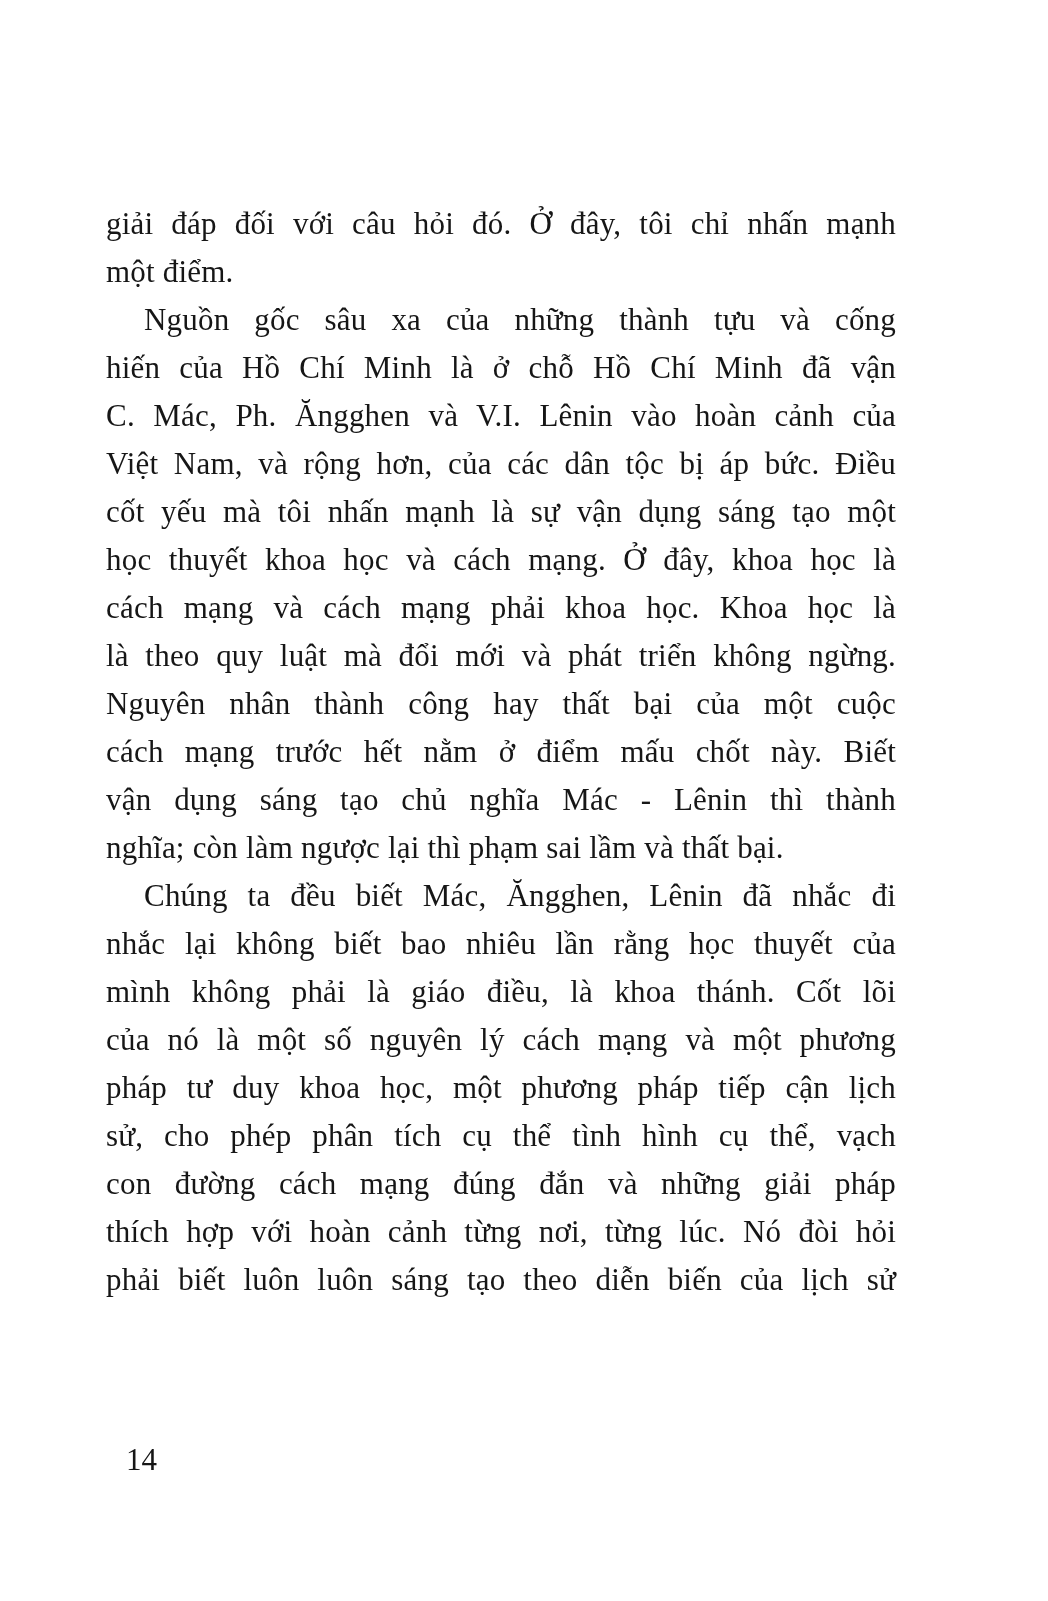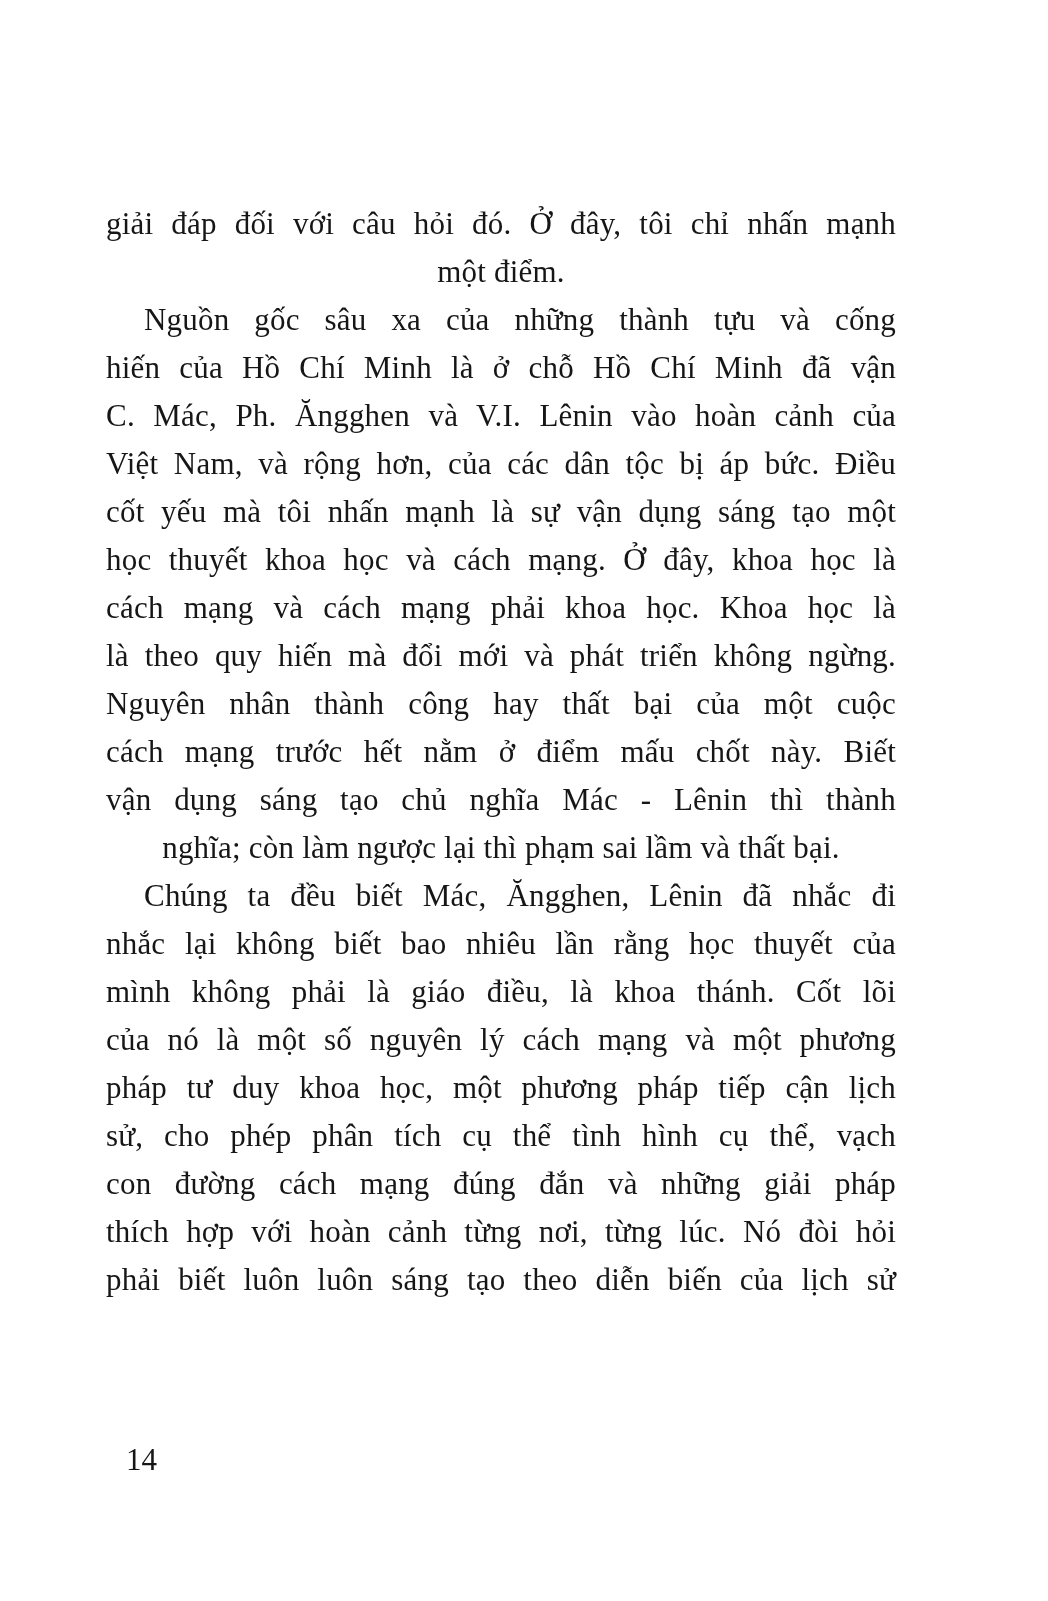--- a/index.html
+++ b/index.html
@@ -25,21 +25,21 @@
     left: 106px;
     top: 200px;
     width: 790px;
   }
   .line {
     height: 48px;
     line-height: 48px;
     font-size: 31px;
     letter-spacing: 0.2px;
     white-space: normal;
-    text-align: center;
+    text-align: left;
   }
   .line.justify {
     text-align: justify;
     text-align-last: justify;
   }
   .line.indent {
     text-indent: 38px;
   }
   .page-number {
     position: absolute;
@@ -56,21 +56,21 @@
   <div class="text-block">
       <div class="line justify">giải đáp đối với câu hỏi đó. Ở đây, tôi chỉ nhấn mạnh</div>
       <div class="line">một điểm.</div>
       <div class="line justify indent">Nguồn gốc sâu xa của những thành tựu và cống</div>
       <div class="line justify">hiến của Hồ Chí Minh là ở chỗ Hồ Chí Minh đã vận</div>
       <div class="line justify">C. Mác, Ph. Ăngghen và V.I. Lênin vào hoàn cảnh của</div>
       <div class="line justify">Việt Nam, và rộng hơn, của các dân tộc bị áp bức. Điều</div>
       <div class="line justify">cốt yếu mà tôi nhấn mạnh là sự vận dụng sáng tạo một</div>
       <div class="line justify">học thuyết khoa học và cách mạng. Ở đây, khoa học là</div>
       <div class="line justify">cách mạng và cách mạng phải khoa học. Khoa học là</div>
-      <div class="line justify">là theo quy hiến mà đổi mới và phát triển không ngừng.</div>
+      <div class="line justify">là theo quy luật mà đổi mới và phát triển không ngừng.</div>
       <div class="line justify">Nguyên nhân thành công hay thất bại của một cuộc</div>
       <div class="line justify">cách mạng trước hết nằm ở điểm mấu chốt này. Biết</div>
       <div class="line justify">vận dụng sáng tạo chủ nghĩa Mác - Lênin thì thành</div>
       <div class="line">nghĩa; còn làm ngược lại thì phạm sai lầm và thất bại.</div>
       <div class="line justify indent">Chúng ta đều biết Mác, Ăngghen, Lênin đã nhắc đi</div>
       <div class="line justify">nhắc lại không biết bao nhiêu lần rằng học thuyết của</div>
       <div class="line justify">mình không phải là giáo điều, là khoa thánh. Cốt lõi</div>
       <div class="line justify">của nó là một số nguyên lý cách mạng và một phương</div>
       <div class="line justify">pháp tư duy khoa học, một phương pháp tiếp cận lịch</div>
       <div class="line justify">sử, cho phép phân tích cụ thể tình hình cụ thể, vạch</div>

